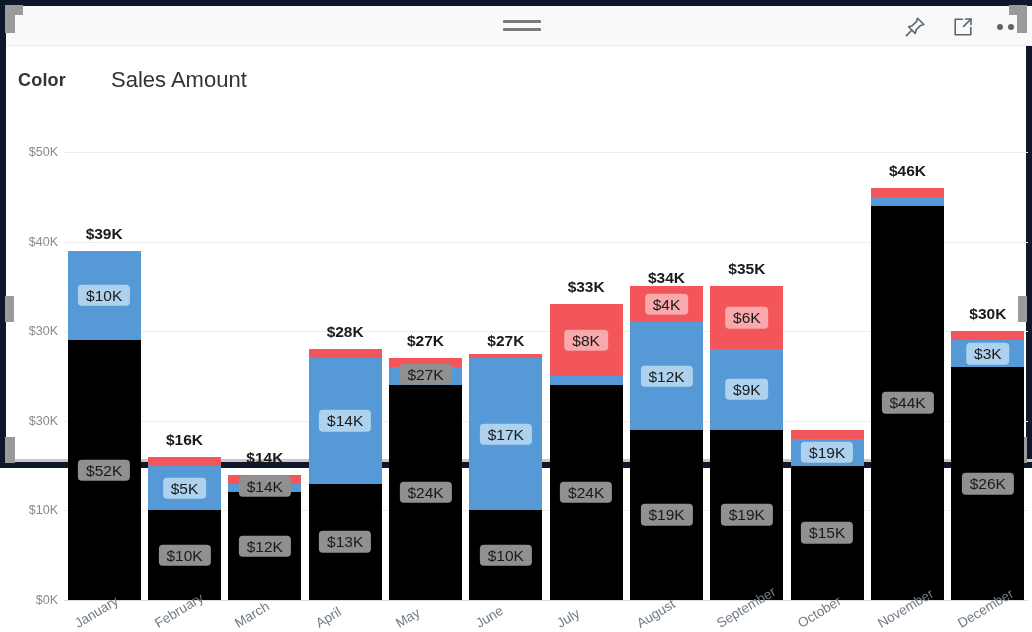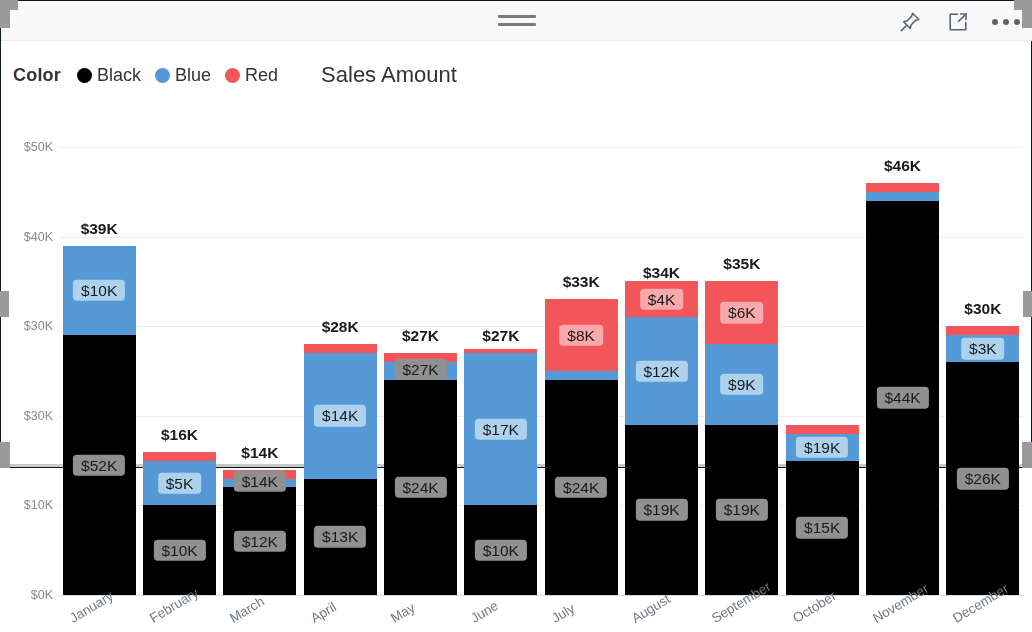--- a/index.html
+++ b/index.html
@@ -6,21 +6,21 @@
   html, body {
     width: 1032px; height: 632px;
     background: #ffffff;
     font-family: "Liberation Sans", sans-serif;
     overflow: hidden;
   }
   #root {
     position: relative;
     width: 1032px; height: 468px;
     background: #ffffff;
-    border: 1px solid #0f172a;
+    border: 6px solid #0f172a;
   }
 
   
   .topbar {
     position: absolute; left: 0; top: 0;
     width: 1032px; height: 40px;
     background: #f9f9f9;
     border-bottom: 1px solid #eaeaea;
   }
   .drag-handle {
@@ -155,34 +155,20 @@
   <div class="rh rh-tr"></div>
   <div class="rh rh-tr2"></div>
   <div class="rh rh-l"></div>
   <div class="rh rh-r"></div>
   <div class="rh rh-b"></div>
   <div class="rh rh-bl"></div>
   <div class="rh rh-br"></div>
 
   <div class="legend">
     <span class="legend-title">Color</span>
-    <div id="legend-items" style="display:flex;align-items:center;">
-        <div class="legend-item">
-          <span class="legend-dot" style="background: rgb(0, 0, 0);"></span>
-          <span class="legend-label">Black</span>
-        </div>
-        <div class="legend-item">
-          <span class="legend-dot" style="background: rgb(85, 153, 214);"></span>
-          <span class="legend-label">Blue</span>
-        </div>
-        <div class="legend-item">
-          <span class="legend-dot" style="background: rgb(242, 85, 90);"></span>
-          <span class="legend-label">Red</span>
-        </div>
-      </div>
     <span class="legend-measure">Sales Amount</span>
   </div>
 
   <div class="plot">
     <div id="yaxis">
         <div class="ytick" style="top: 10px;">$50K</div>
         <div class="ytick" style="top: 99.6px;">$40K</div>
         <div class="ytick" style="top: 189.2px;">$30K</div>
         <div class="ytick" style="top: 278.8px;">$30K</div>
         <div class="ytick" style="top: 368.4px;">$10K</div>

